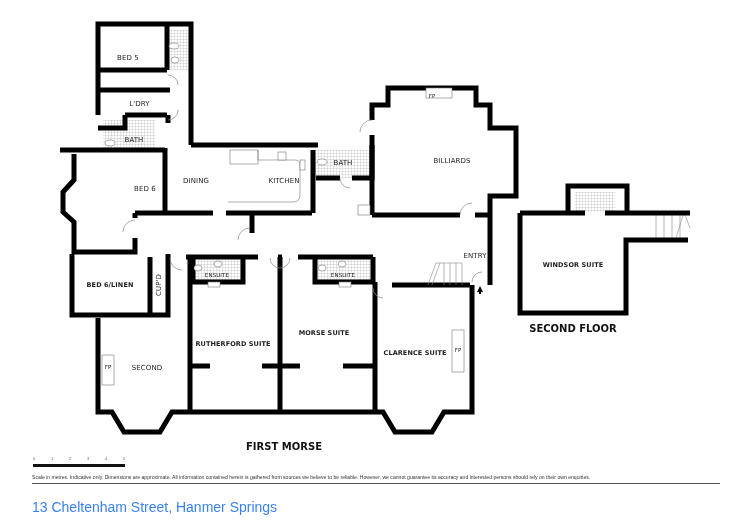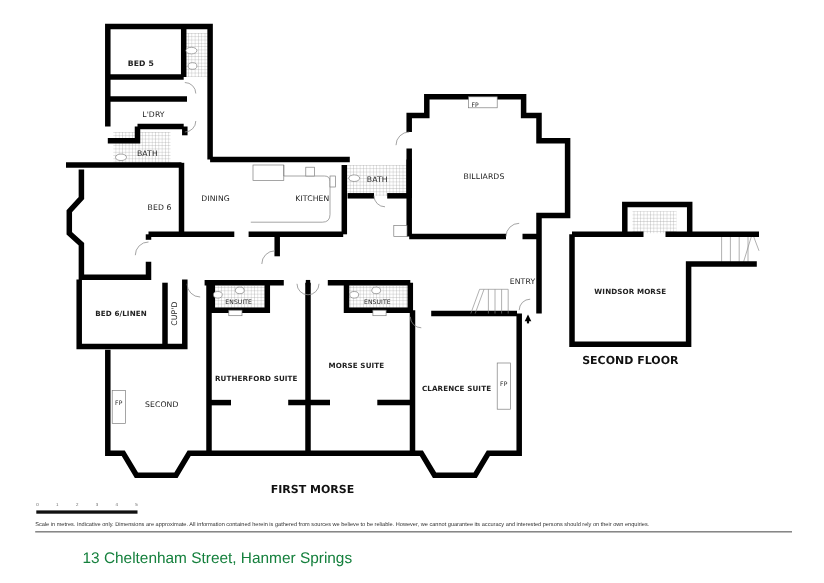--- a/index.html
+++ b/index.html
@@ -7,21 +7,21 @@
   svg.plan { position: absolute; left: 0; top: 0; }
   .lbl { position: absolute; font-family: "DejaVu Sans", sans-serif; font-size: 7px; color: #222; white-space: nowrap; transform: translate(-50%, -50%); letter-spacing: 0.1px; }
   .lbl.small { font-size: 5.5px; }
   .lbl.bold { font-weight: bold; font-size: 6.5px; }
   .floor { position: absolute; font-family: "DejaVu Sans", sans-serif; font-weight: bold; font-size: 10px; transform: translate(-50%, -50%); white-space: nowrap; }
   .vert { transform: translate(-50%, -50%) rotate(-90deg); }
   .scale-nums { position: absolute; left: 33px; top: 456px; font-size: 4px; color: #666; }
   .scale-nums span { position: absolute; }
   .scale-bar { position: absolute; left: 33px; top: 464px; width: 92px; height: 3px; background: #111; }
   .disclaimer { position: absolute; left: 32px; top: 474px; width: 688px; font-size: 5.1px; color: #333; border-bottom: 1px solid #555; padding-bottom: 3px; white-space: nowrap; font-family: "Liberation Sans", sans-serif; }
-  .address { position: absolute; left: 32px; top: 499px; font-size: 14px; color: #15803d; font-family: "Liberation Sans", sans-serif; margin-left: 43px; }
+  .address { position: absolute; left: 32px; top: 499px; font-size: 14px; color: #3b82f6; font-family: "Liberation Sans", sans-serif; }
 </style>
 </head>
 <body>
 
 <svg class="plan" width="749" height="470" viewBox="0 0 749 470">
   <defs>
     <pattern id="tile" width="3" height="3" patternUnits="userSpaceOnUse">
       <rect width="3" height="3" fill="#ffffff"></rect>
       <path d="M0 0 H3 M0 0 V3" stroke="#9a9a9a" stroke-width="0.5"></path>
     </pattern>
@@ -131,41 +131,41 @@
   <rect x="479" y="291" width="2" height="3" fill="#000"></rect>
 
   <g fill="none" stroke="#000" stroke-width="5" stroke-linejoin="miter">
     <polyline points="568,213 568,186 627,186 627,213"></polyline>
     <polyline points="520,213 520,313 626,313 626,240 688,240"></polyline>
     <polyline points="520,213 585,213"></polyline>
     <polyline points="605,213 690,213"></polyline>
   </g>
 </svg>
 
-<div class="lbl" style="left:128px; top:58px;font-weight:bold;">BED 5</div>
+<div class="lbl" style="left:128px; top:58px;">BED 5</div>
 <div class="lbl" style="left:134px; top:104px;padding-left:11px;">L'DRY</div>
 <div class="lbl" style="left:134px; top:140px;">BATH</div>
 <div class="lbl" style="left:117px; top:189px;margin-left:28px;">BED 6</div>
 <div class="lbl" style="left:196px; top:181px;">DINING</div>
 <div class="lbl" style="left:268px; top:181px;margin-left:16px;">KITCHEN</div>
 <div class="lbl" style="left:343px; top:163px;">BATH</div>
-<div class="lbl" style="left:440px; top:161px;">BILLIARDS</div>
+<div class="lbl" style="left:452px; top:161px;">BILLIARDS</div>
 <div class="lbl small" style="left:432px; top:96px;">FP</div>
 <div class="lbl" style="left:475px; top:256px;">ENTRY</div>
 <div class="lbl bold" style="left:110px; top:285px;">BED 6/LINEN</div>
 <div class="lbl vert" style="left:159px; top:285px;">CUP'D</div>
 <div class="lbl small" style="left:217px; top:275px;">ENSUITE</div>
 <div class="lbl small" style="left:343px; top:275px;">ENSUITE</div>
 <div class="lbl" style="left:147px; top:368px;">SECOND</div>
 <div class="lbl small" style="left:108px; top:367px;">FP</div>
 <div class="lbl bold" style="left:233px; top:344px;">RUTHERFORD SUITE</div>
 <div class="lbl bold" style="left:324px; top:333px;">MORSE SUITE</div>
 <div class="lbl bold" style="left:415px; top:353px;">CLARENCE SUITE</div>
 <div class="lbl small" style="left:458px; top:350px;">FP</div>
-<div class="lbl bold" style="left:573px; top:265px;">WINDSOR MORSE</div>
+<div class="lbl bold" style="left:573px; top:265px;">WINDSOR SUITE</div>
 
 <div class="floor" style="left:284px; top:446px;">FIRST MORSE</div>
 <div class="floor" style="left:573px; top:328px;">SECOND FLOOR</div>
 
 <div class="scale-nums">
   <span style="left:0px;">0</span>
   <span style="left:18px;">1</span>
   <span style="left:36px;">2</span>
   <span style="left:54px;">3</span>
   <span style="left:72px;">4</span>

